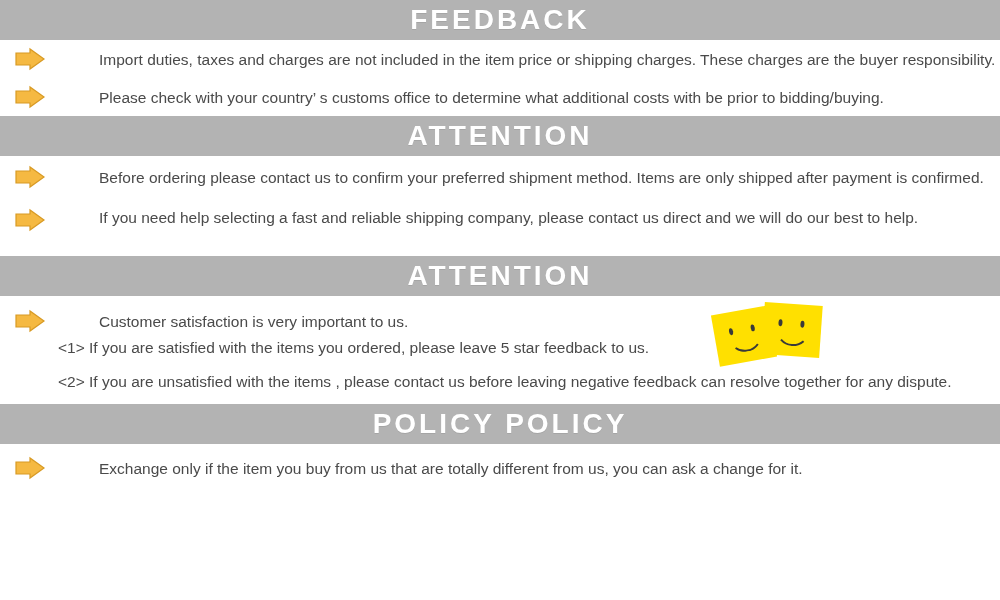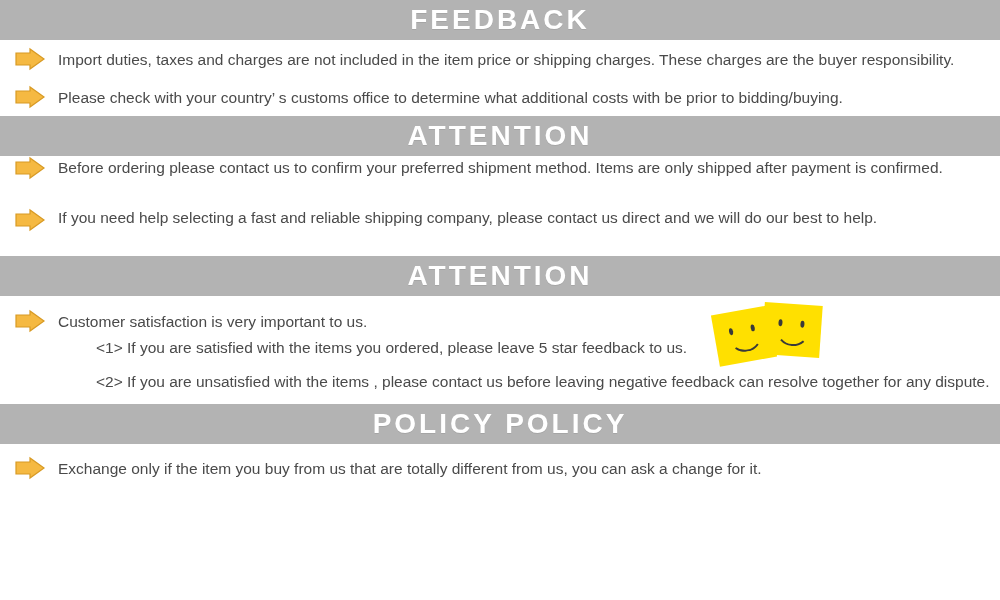--- a/index.html
+++ b/index.html
@@ -54,45 +54,45 @@
   .text-cell {
     flex: 1 1 auto;
     color: #4a4a4a;
     font-size: 15.5px;
     line-height: 21px;
     padding-top: 1px;
   }
   .text-cell .line {
     display: block;
     white-space: nowrap;
+    margin-left: 41px;
   }
   .text-cell .line + .line {
     margin-top: 6px;
   }
   
   .attention-body .bullet-row { height: 38px; align-items: center; }
   .attention-body .bullet-row .arrow-cell { align-items: center; padding-top: 0; }
 
-  .shipping-body .row-1 { height: 42px; align-items: flex-start; }
+  .shipping-body .row-1 { height: 42px; align-items: center; }
   .shipping-body .row-1 .arrow-cell { align-items: center; padding-top: 0; }
   .shipping-body .row-2 { height: 58px; align-items: flex-start; padding-top: 8px; }
 
   .feedback-body { position: relative; }
   .feedback-body .row-1 { height: 34px; align-items: center; padding-top: 15px; }
   .feedback-body .row-1 .arrow-cell { align-items: center; padding-top: 0; }
   .feedback-body .sub-row {
     padding-left: 58px;
     color: #4a4a4a;
     font-size: 15.5px;
     line-height: 21px;
     height: 34px;
     display: flex;
     align-items: center;
     white-space: nowrap;
-    margin-left: 38px;
   }
   .refund-body .bullet-row { height: 40px; align-items: center; padding-top: 8px; }
   .refund-body .bullet-row .arrow-cell { align-items: center; padding-top: 0; }
 
   
   .smileys {
     position: absolute;
     right: 155px;
     top: 4px;
     width: 130px;

